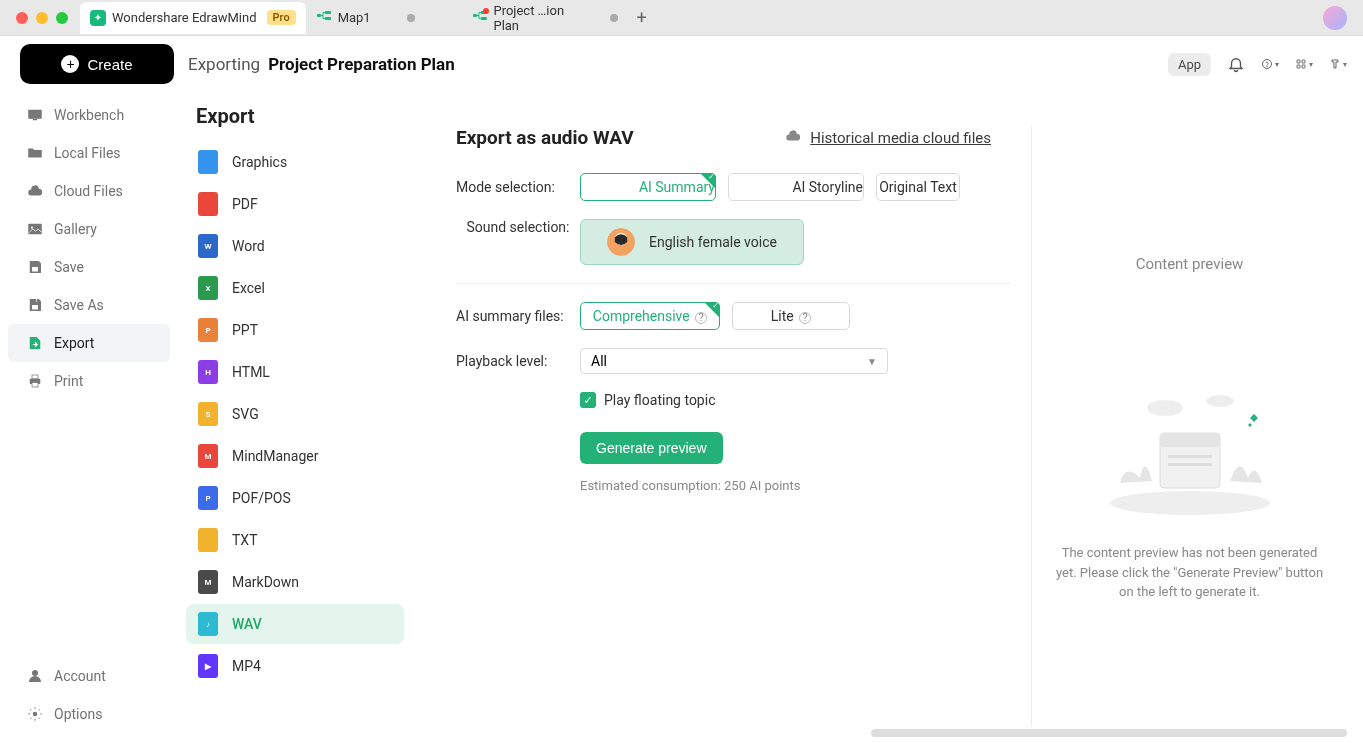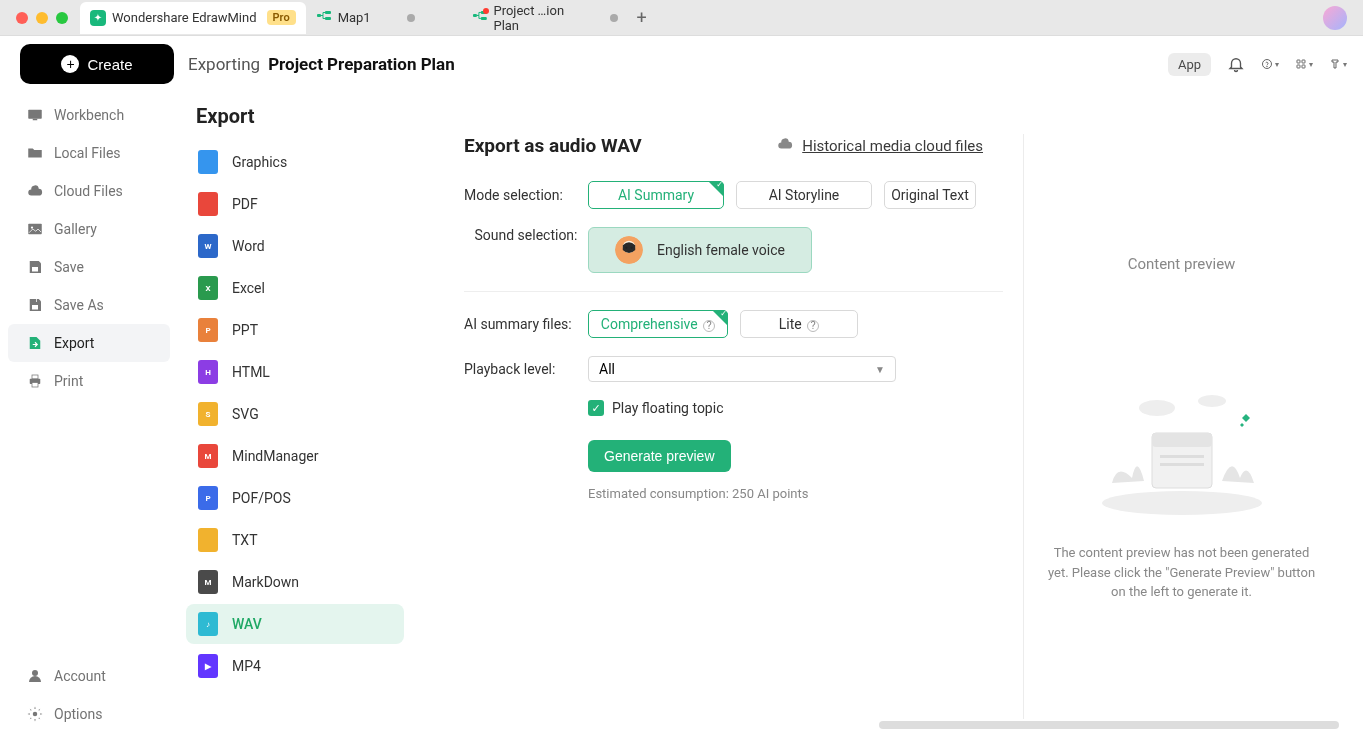--- a/index.html
+++ b/index.html
@@ -71,32 +71,32 @@
     .file-icon.green { background: #2a9a4e; }
     .file-icon.orange { background: #e9813b; }
     .file-icon.purple { background: #8c3de4; }
     .file-icon.yellow { background: #f1b22e; }
     .file-icon.dgray { background: #4a4a4a; }
     .file-icon.teal { background: #2ebad3; }
     .file-icon.blue2 { background: #3b6be9; }
     .file-icon.purple2 { background: #6236ff; }
 
     
-    .content-area { flex: 1; display: flex; flex-direction: column; padding: 0; background: #fff; border-radius: 10px; margin: 12px; overflow: hidden; position: relative; }
+    .content-area { flex: 1; display: flex; flex-direction: column; padding: 0; background: #fff; border-radius: 10px; margin: 4px; overflow: hidden; position: relative; }
     .content-inner { flex: 1; display: flex; padding: 30px 12px 12px 40px; gap: 20px; overflow: hidden; }
     .form-col { flex: 1; min-width: 0; }
     .form-header { display: flex; align-items: center; justify-content: space-between; margin-bottom: 24px; padding-right: 20px; }
     .form-title { font-size: 19px; font-weight: 700; color: #222; }
     .cloud-link { display: flex; align-items: center; gap: 8px; font-size: 15px; color: #3a3a3a; cursor: pointer; text-decoration: underline; }
     .cloud-icon { color: #888; }
     .form-row { display: flex; align-items: center; margin-bottom: 18px; }
     .form-label { width: 124px; font-size: 14px; color: #333; flex-shrink: 0; }
     .seg-group { display: flex; gap: 12px; }
     .seg-btn { padding: 5px 0; border-radius: 5px; font-size: 14px; cursor: pointer; position: relative; border: 1px solid #d9d9d9; color: #333; text-align: center; }
-    .seg-btn.mode { width: 136px; }
+    .seg-btn.mode { width: 136px; text-align: right; }
     .seg-btn.small { width: 118px; }
     .seg-btn.selected { border-color: #23b178; color: #23b178; }
     .seg-btn.selected .corner { position: absolute; top: -1px; right: -1px; width: 0; height: 0; border-top: 16px solid #23b178; border-left: 16px solid transparent; border-radius: 0 5px 0 0; }
     .seg-btn.selected .corner::after { content: '✓'; position: absolute; top: -17px; right: 1px; font-size: 8px; color: #fff; }
     .voice-btn { display: inline-flex; align-items: center; gap: 14px; padding: 8px 26px; border: 1px solid #9bd8c0; background: #d5ece2; border-radius: 6px; cursor: pointer; font-size: 14px; color: #333; }
     .voice-avatar { width: 28px; height: 28px; border-radius: 50%; overflow: hidden; display: inline-flex; }
     .q-icon { font-size: 11px; color: #888; border: 1px solid #bbb; border-radius: 50%; width: 12px; height: 12px; display: inline-flex; align-items: center; justify-content: center; margin-left: 2px; }
     .divider { border-top: 1px solid #eee; margin: 6px 0 18px 0; }
     .select-box { width: 308px; padding: 4px 10px; border: 1px solid #d9d9d9; border-radius: 4px; font-size: 14px; display: flex; justify-content: space-between; align-items: center; cursor: pointer; }
     .checkbox-row { margin-left: 124px; display: flex; align-items: center; gap: 8px; font-size: 14px; color: #333; margin-bottom: 24px; }
@@ -381,21 +381,21 @@
             <div class="form-row">
               <div class="form-label">Mode selection:</div>
               <div class="seg-group">
                 <div class="seg-btn mode selected">
                   <span>AI Summary</span>
                   <span class="corner"></span>
                 </div>
                 <div class="seg-btn mode">
                   <span>AI Storyline</span>
                 </div>
-                <div class="seg-btn" style="width:92px;">
+                <div class="seg-btn" style="width:84px;">
                   <span>Original Text</span>
                 </div>
               </div>
             </div>
 
             <div class="form-row" style="align-items:flex-start;text-align:center;">
               <div class="form-label">Sound selection:</div>
               <div class="voice-btn">
                 <span class="voice-avatar">
                   <svg viewBox="0 0 36 36" width="28" height="28">

